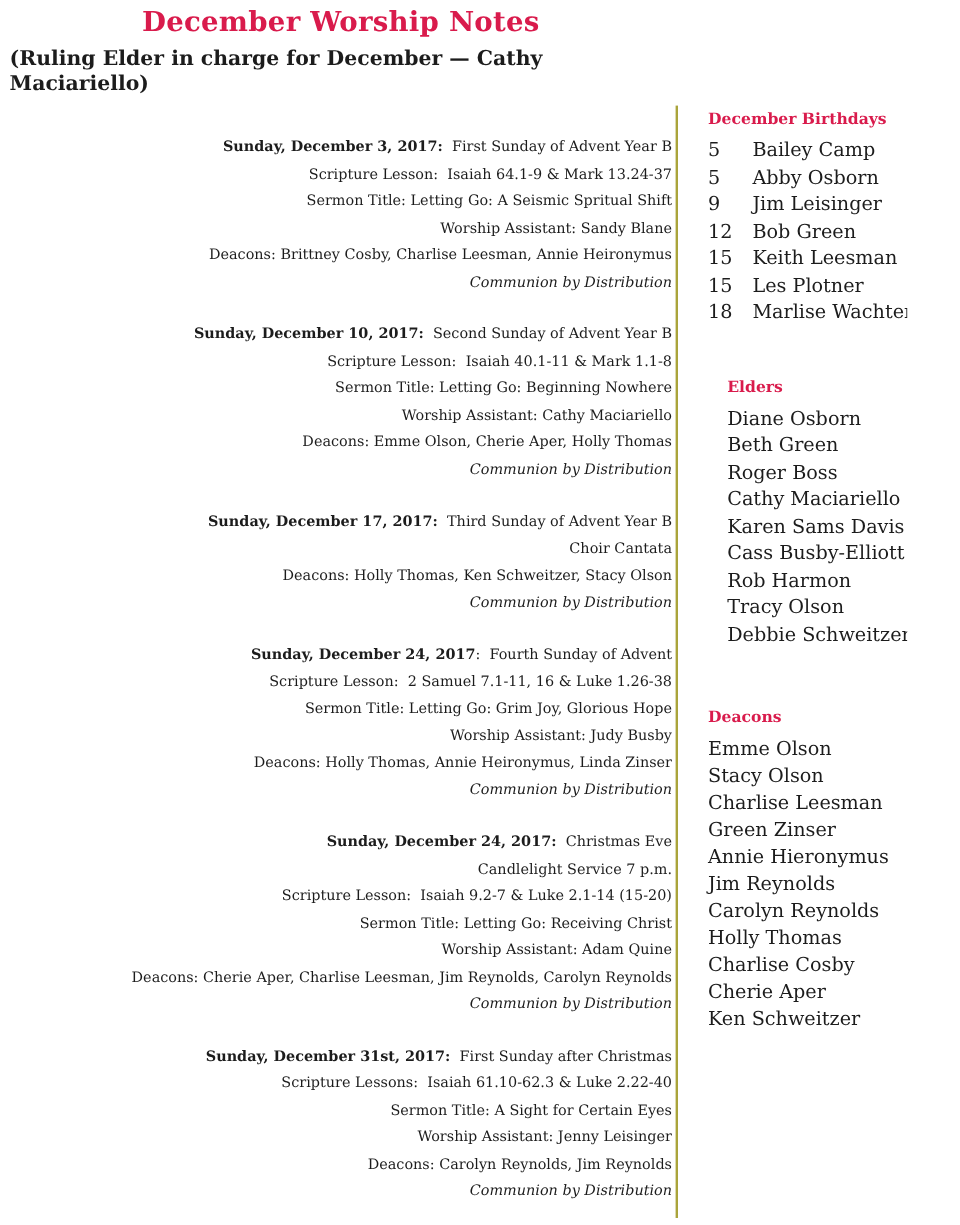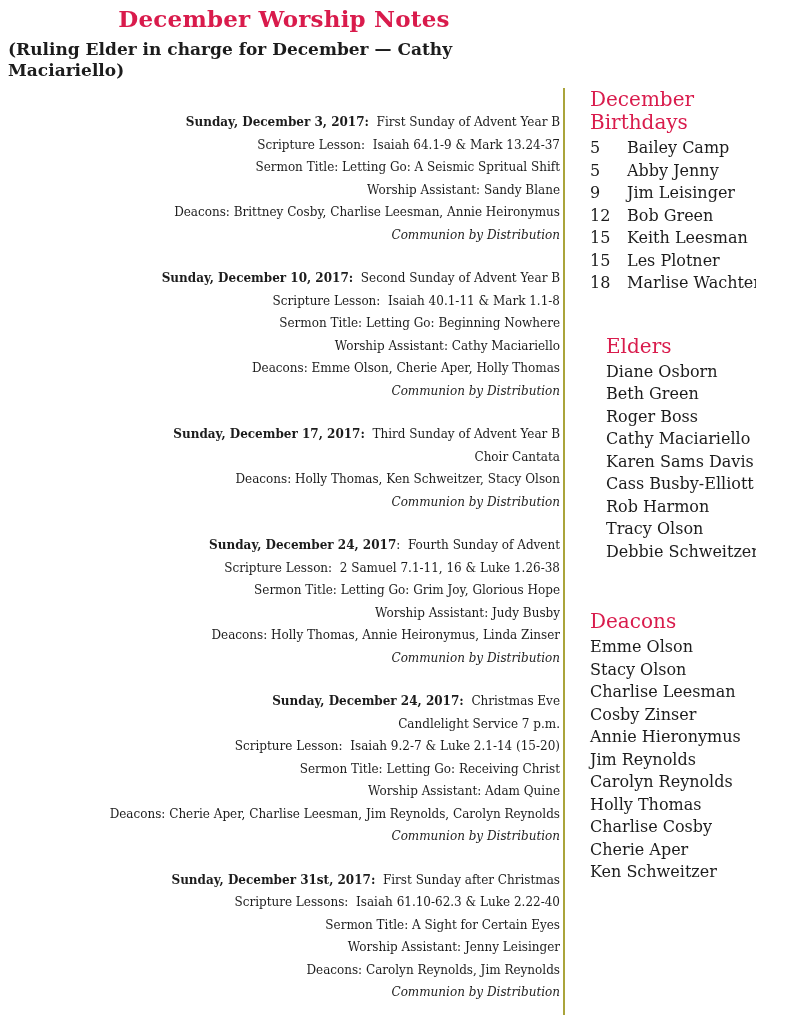--- a/index.html
+++ b/index.html
@@ -56,22 +56,22 @@
   }
   .right-col{
     position:absolute;
     left:590px; top:88px;
     width:200px;
     font-size:16px;
     line-height:22.5px;
   }
   .side-header{
     color:var(--accent);
-    font-weight:normal;
-    font-size:20px;
+    font-weight:bold;
+    font-size:13px;
     line-height:23px;
     margin-bottom:3px;
   }
   .elders-section{ margin-top:40px;margin-left:16px; }
   .deacons-section{ margin-top:47px; }
   .birthday-row{
     display:grid;
     grid-template-columns:37px 1fr;
   }
 </style>
@@ -139,21 +139,21 @@
   <div class="right-col">
     <div class="birthdays-section">
       <div class="side-header">December Birthdays</div>
       <div>
           <div class="birthday-row">
             <div>5</div>
             <div>Bailey Camp</div>
           </div>
           <div class="birthday-row">
             <div>5</div>
-            <div>Abby Jenny</div>
+            <div>Abby Osborn</div>
           </div>
           <div class="birthday-row">
             <div>9</div>
             <div>Jim Leisinger</div>
           </div>
           <div class="birthday-row">
             <div>12</div>
             <div>Bob Green</div>
           </div>
           <div class="birthday-row">
@@ -185,21 +185,21 @@
           <div>Debbie Schweitzer</div>
         </div>
     </div>
 
     <div class="deacons-section">
       <div class="side-header">Deacons</div>
       <div>
           <div>Emme Olson</div>
           <div>Stacy Olson</div>
           <div>Charlise Leesman</div>
-          <div>Cosby Zinser</div>
+          <div>Green Zinser</div>
           <div>Annie Hieronymus</div>
           <div>Jim Reynolds</div>
           <div>Carolyn Reynolds</div>
           <div>Holly Thomas</div>
           <div>Charlise Cosby</div>
           <div>Cherie Aper</div>
           <div>Ken Schweitzer</div>
         </div>
     </div>
   </div>

